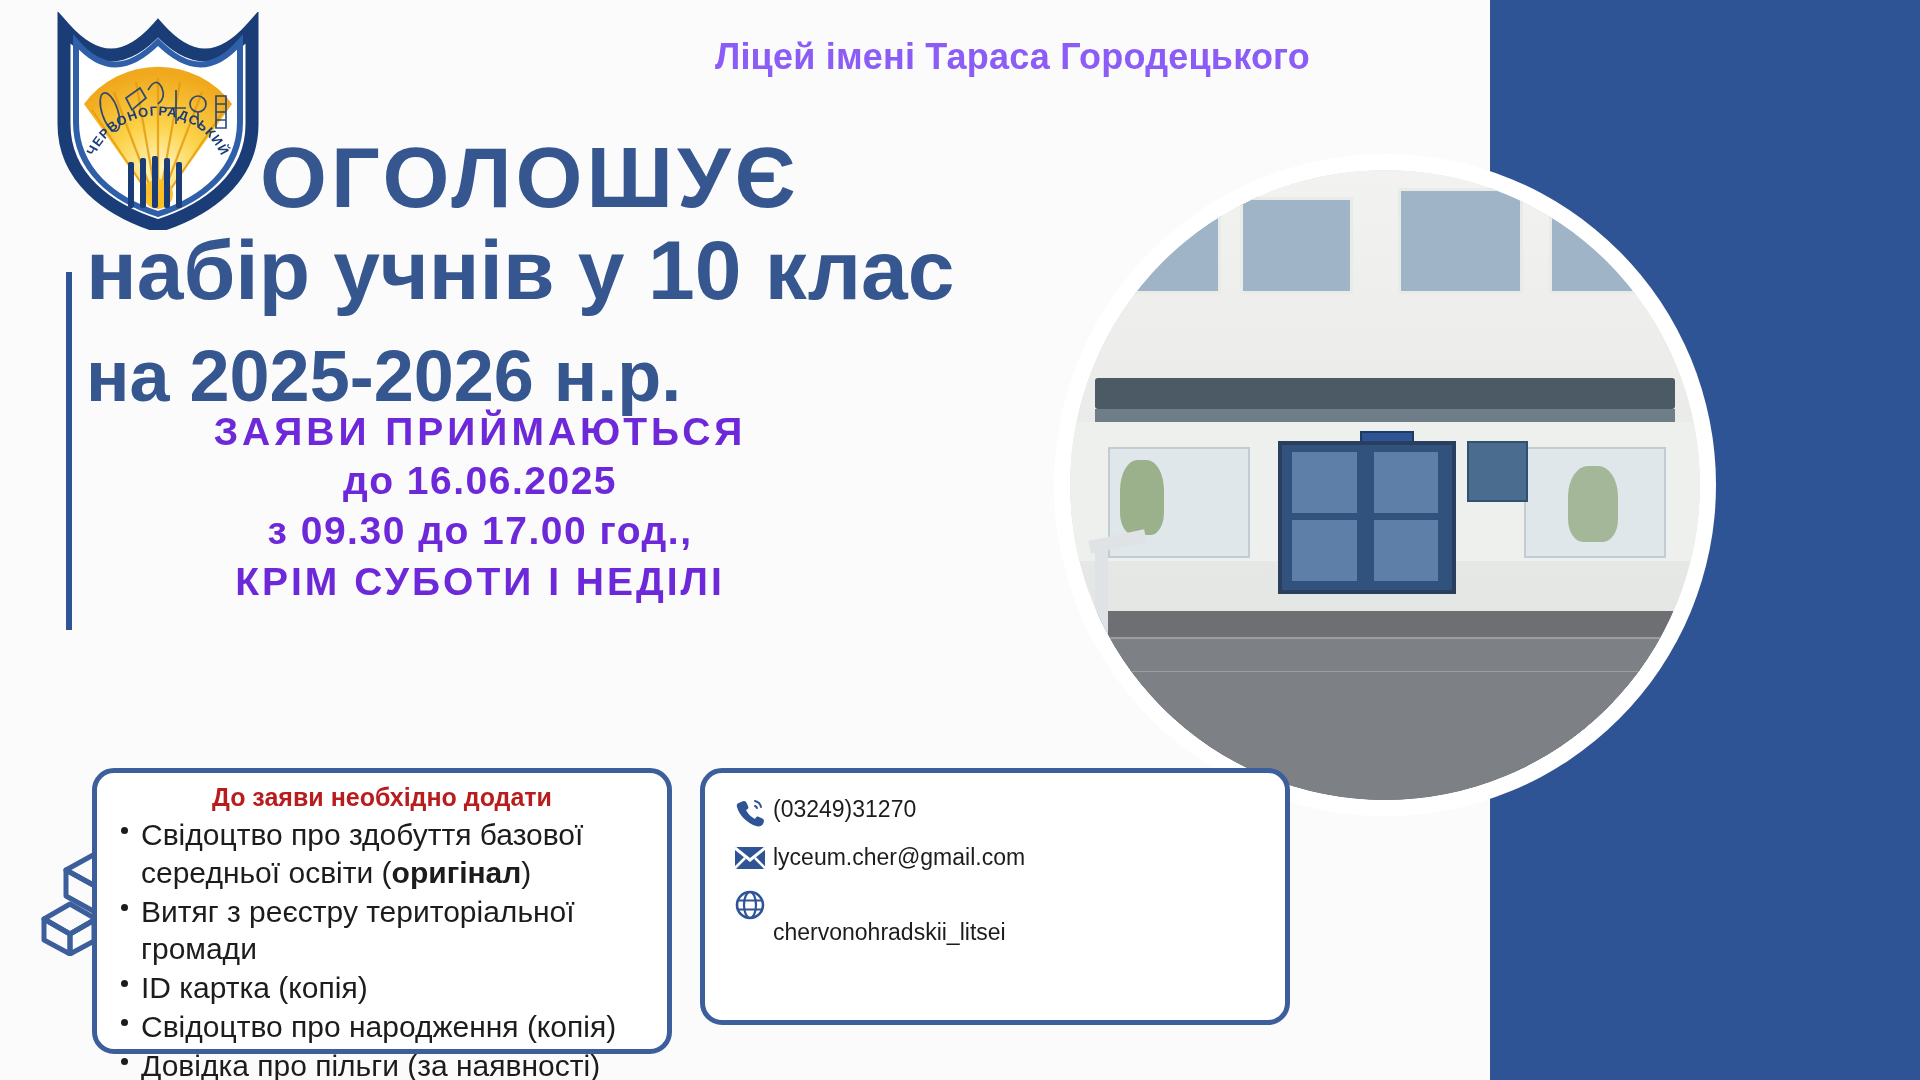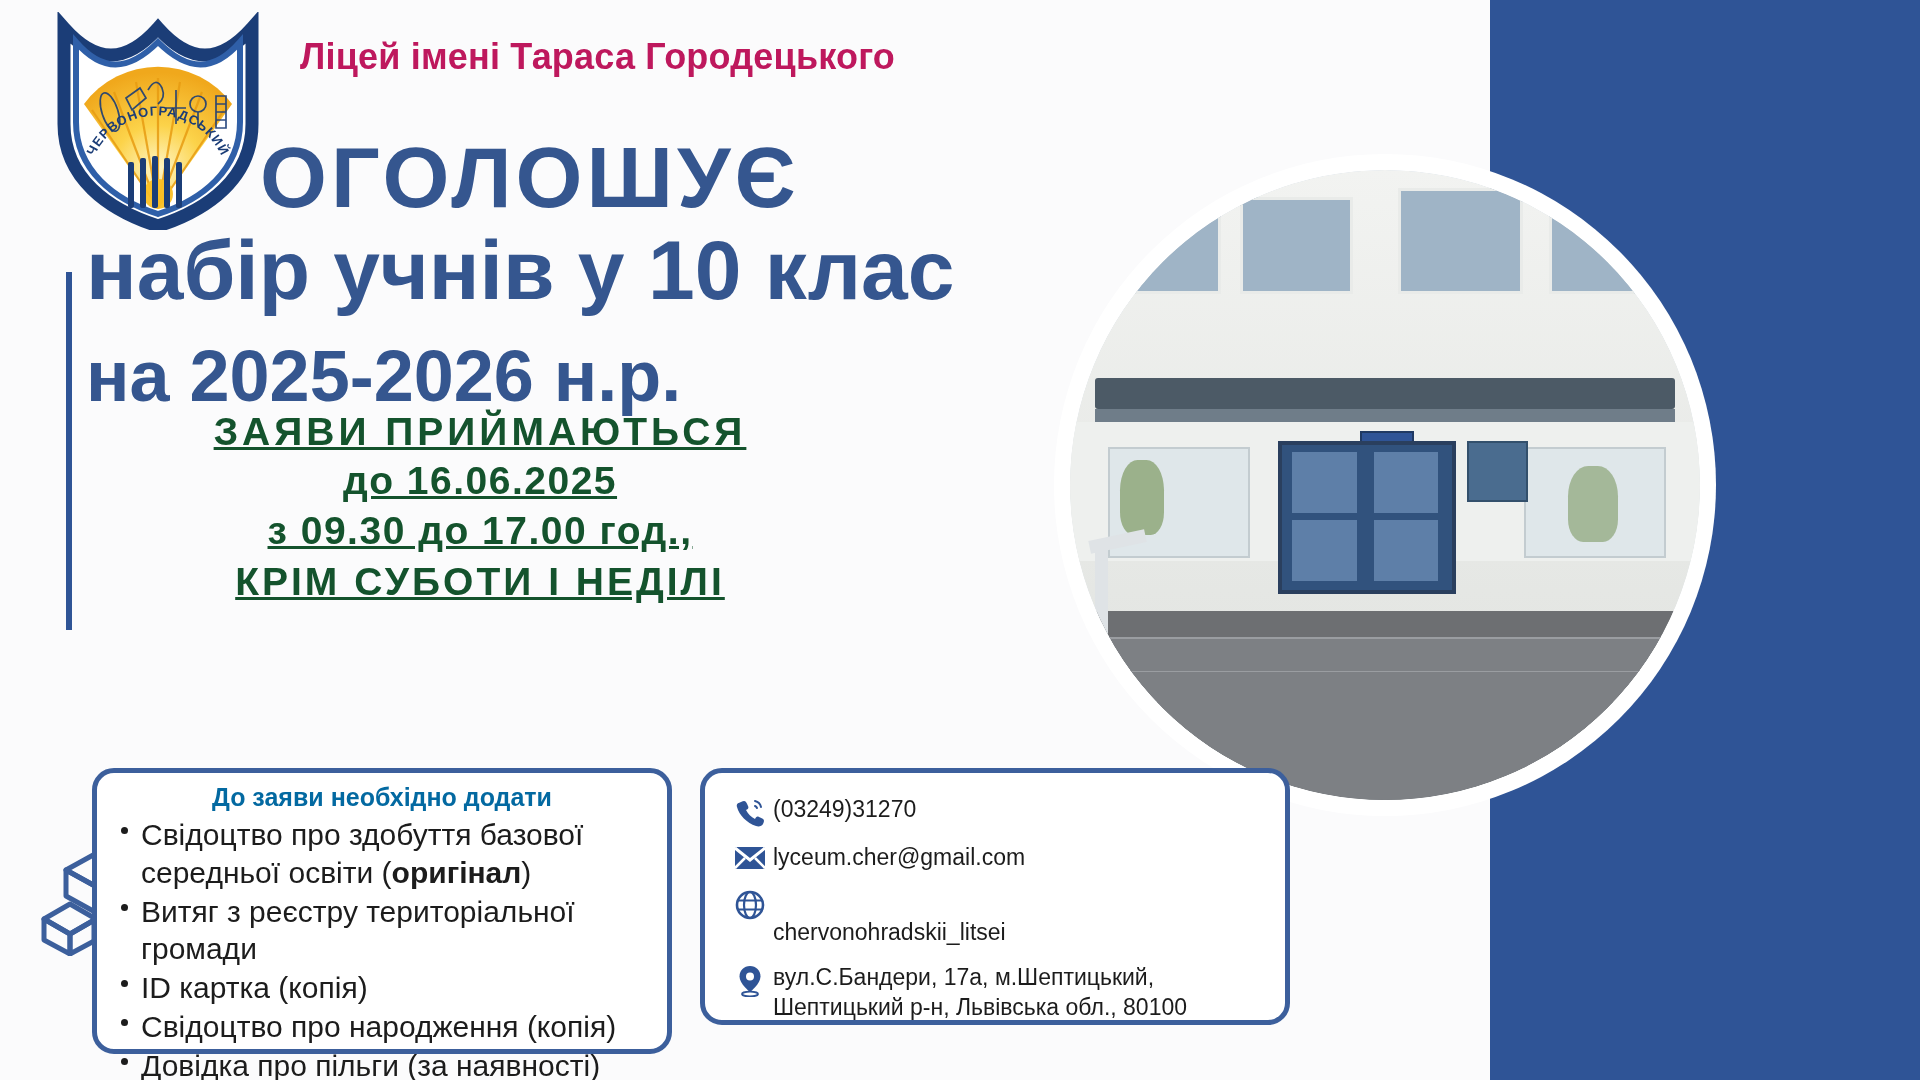--- a/index.html
+++ b/index.html
@@ -47,21 +47,21 @@
   .signboard{position:absolute;background:#4a6c8f;border:2px solid #33506c;}
   .greenbit{position:absolute;background:#7d9a63;border-radius:40% 40% 30% 30%;}
   .rail{position:absolute;background:#dfe3e6;}
 
   
   .logo{position:absolute;left:48px;top:12px;width:220px;height:218px;}
 
   
   .head-title{
     position:absolute;left:300px;top:36px;width:1010px;
-    font-size:36px;font-weight:bold;color:#be185d;letter-spacing:.2px;
+    font-size:36px;font-weight:bold;color:#8b5cf6;letter-spacing:.2px;text-align:right;
   }
   .head-sub{
     position:absolute;left:300px;top:84px;width:1010px;
     font-size:29px;color:#1a1a1a;
   }
 
   
   .vbar{position:absolute;left:66px;top:272px;width:6px;height:358px;background:#2f5496;}
   .hl1{
     position:absolute;left:260px;top:134px;width:900px;
@@ -70,36 +70,36 @@
   .hl2{
     position:absolute;left:86px;top:228px;width:1010px;
     font-size:84px;font-weight:bold;color:#35568f;line-height:1;
   }
   .hl3{
     position:absolute;left:86px;top:340px;width:1010px;
     font-size:72px;font-weight:bold;color:#35568f;line-height:1;
   }
 
   
-  .sub-block{position:absolute;left:40px;top:408px;width:880px;text-align:center;color:#14532d;text-decoration:underline;}
+  .sub-block{position:absolute;left:40px;top:408px;width:880px;text-align:center;color:#6d28d9;}
   .sub-l1{font-size:39px;font-weight:bold;letter-spacing:4px;line-height:1.22;}
   .sub-l2{font-size:39px;font-weight:bold;letter-spacing:1.5px;line-height:1.3;}
   .sub-l3{font-size:39px;font-weight:bold;letter-spacing:1.5px;line-height:1.3;}
   .sub-l4{font-size:39px;font-weight:bold;letter-spacing:3px;line-height:1.3;}
 
   
   .card{
     position:absolute;background:#ffffff;border:5px solid #3c5f9c;border-radius:22px;
     box-sizing:border-box;
   }
   #docs-card{left:92px;top:768px;width:580px;height:286px;}
   #contact-card{left:700px;top:768px;width:590px;height:257px;}
 
   .docs-title{
-    text-align:center;font-size:25px;font-weight:bold;color:#0369a1;
+    text-align:center;font-size:25px;font-weight:bold;color:#b91c1c;
     margin:10px 0 4px 0;
   }
   .docs-list{margin:0;padding:0 12px 0 44px;list-style:none;}
   .docs-list li{
     position:relative;font-size:30px;color:#1c1c1c;line-height:1.26;margin-bottom:1px;
   }
   .docs-list li::before{
     content:"";position:absolute;left:-20px;top:11px;width:7px;height:7px;
     border-radius:50%;background:#1c1c1c;
   }
@@ -297,30 +297,17 @@
             <ellipse cx="15" cy="15" rx="6" ry="13" fill="none" stroke="#2f5496" stroke-width="2.2"></ellipse>
             <path d="M2.6 10.5 H27.4 M2.6 19.5 H27.4" stroke="#2f5496" stroke-width="2.2"></path>
           </svg>
         </span>
         <span class="ctxt">
           <br>
           <span>chervonohradskii_litsei</span>
         </span>
       </div>
 
-      <div class="crow">
-        <span class="ico">
-          <svg width="26" height="32" viewBox="0 0 26 32" aria-hidden="true">
-            <path d="M13 1 C7 1 2.5 5.5 2.5 11.5 C2.5 19 13 27 13 27 C13 27 23.5 19 23.5 11.5 C23.5 5.5 19 1 13 1 Z" fill="#2f5496"></path>
-            <circle cx="13" cy="11.5" r="4" fill="#ffffff"></circle>
-            <ellipse cx="13" cy="29" rx="8" ry="2.4" fill="none" stroke="#2f5496" stroke-width="1.8"></ellipse>
-          </svg>
-        </span>
-        <span class="ctxt">
-          <span>вул.С.Бандери, 17а, м.Шептицький,</span><br>
-          <span>Шептицький р-н, Львівська обл., 80100</span>
-        </span>
-      </div>
 
     </div>
   </div>
 
 </div>
 
 </body></html>

